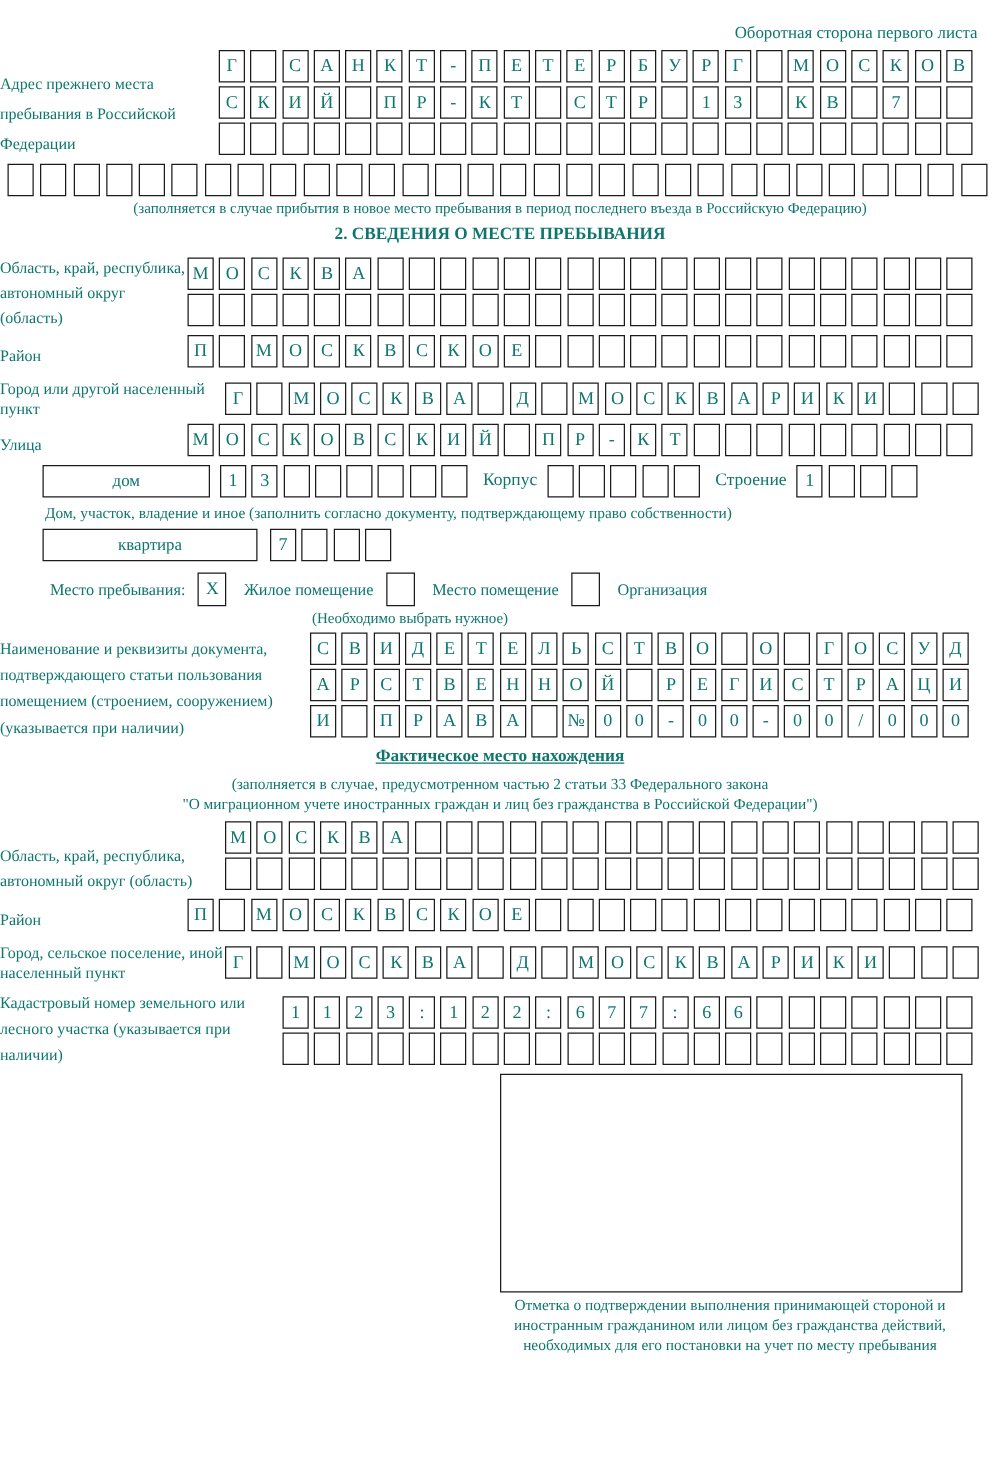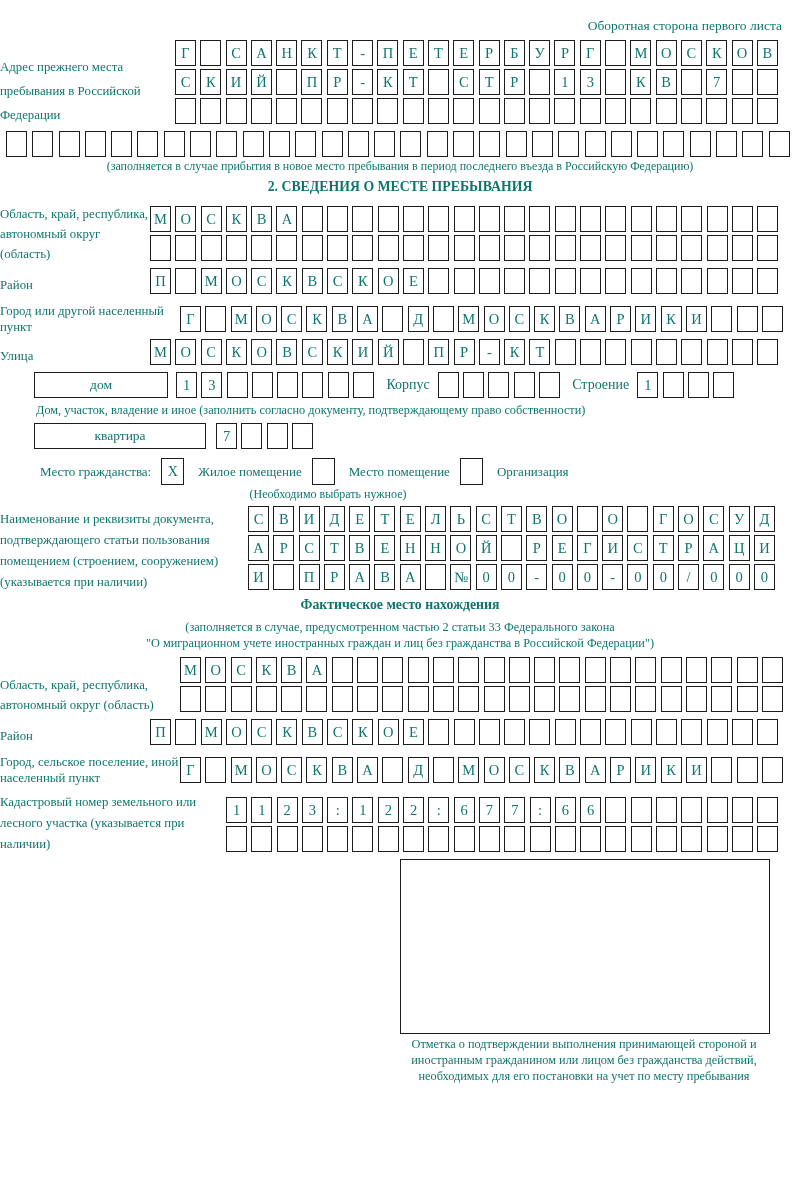--- a/index.html
+++ b/index.html
@@ -39,21 +39,21 @@
   .checkbox{
     box-sizing:border-box; width:23px; height:27px; border:1.6px solid #1c1c1c;
     display:inline-flex; align-items:center; justify-content:center;
     font-size:14px; margin:0 14px 0 10px; background:#fff;
   }
   .stayhint{font-size:12px; text-align:center; width:300px; margin:0 0 4px 178px;}
   .fact-cap{font-size:12.3px; text-align:center; margin:1px 0;}
   .stampwrap{margin-left:400px; margin-top:4px;}
   .stampbox{width:370px; height:175px; border:1.8px solid #1c1c1c; box-sizing:border-box;}
   .stampcap{width:392px; margin-left:388px; font-size:12.3px; text-align:center; margin-top:3px; line-height:1.3;}
-  .mt2{margin-top:2px;}
+  .mt2{margin-top:2px;text-decoration:underline;}
 </style>
 </head>
 <body>
 
 <div class="page">
 
   <div class="hdr">Оборотная сторона первого листа</div>
 
   <div class="field">
     <div class="flabel w175">Адрес прежнего места пребывания в Российской Федерации</div>
@@ -368,21 +368,21 @@
     <div style="width:10px;"></div>
     <div class="grid">
         <span class="cell">7</span>
         <span class="cell"></span>
         <span class="cell"></span>
         <span class="cell"></span>
       </div>
   </div>
 
   <div class="stayrow">
-    <span>Место гражданства:</span>
+    <span>Место пребывания:</span>
     <span class="checkbox">X</span>
     <span>Жилое помещение</span>
     <span class="checkbox"></span>
     <span>Место помещение</span>
     <span class="checkbox"></span>
     <span>Организация</span>
   </div>
   <div class="stayhint">(Необходимо выбрать нужное)</div>
 
   <div class="field">

